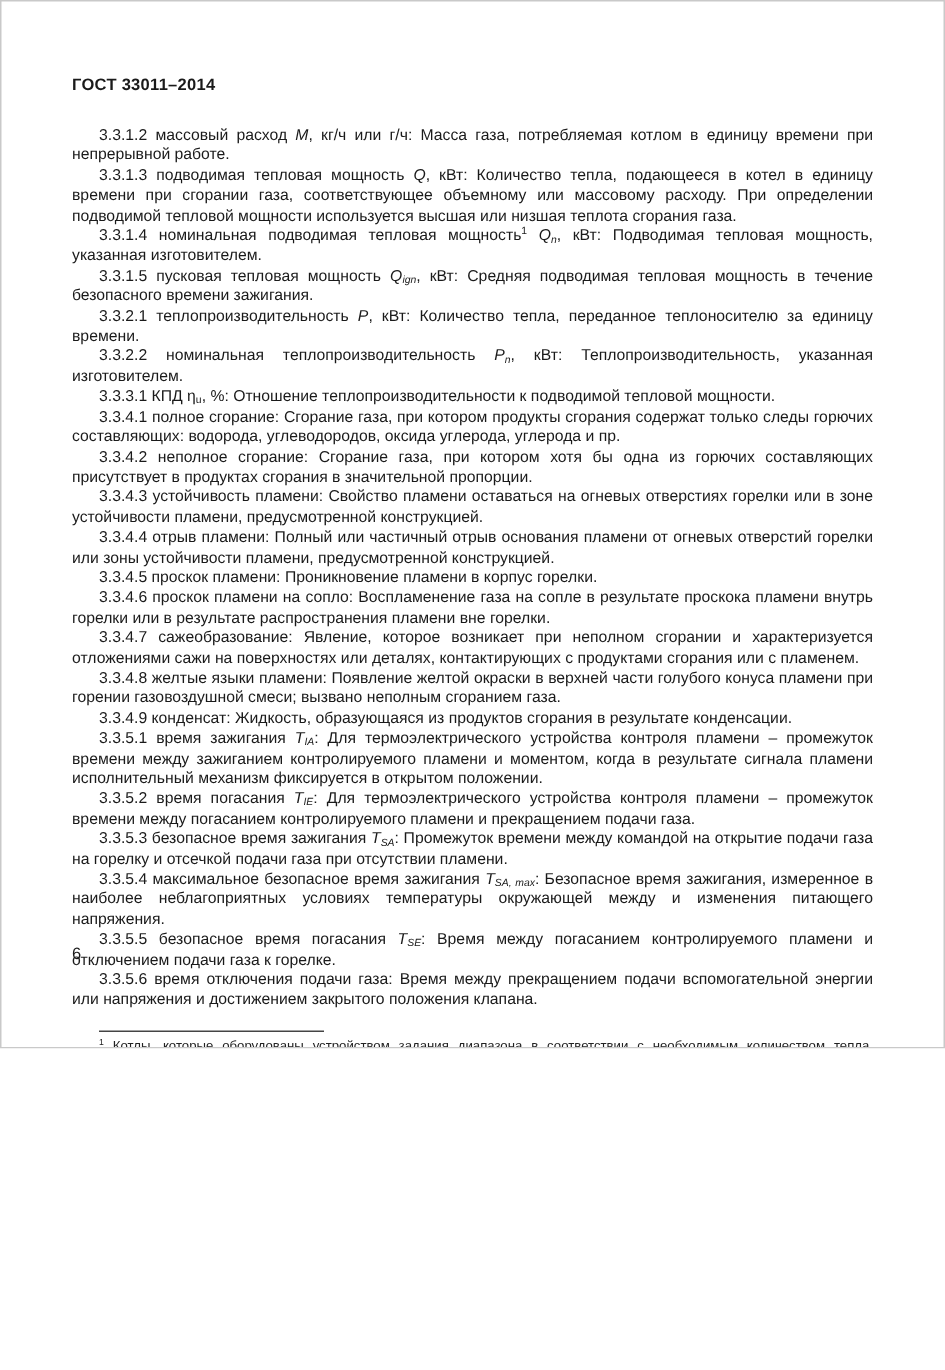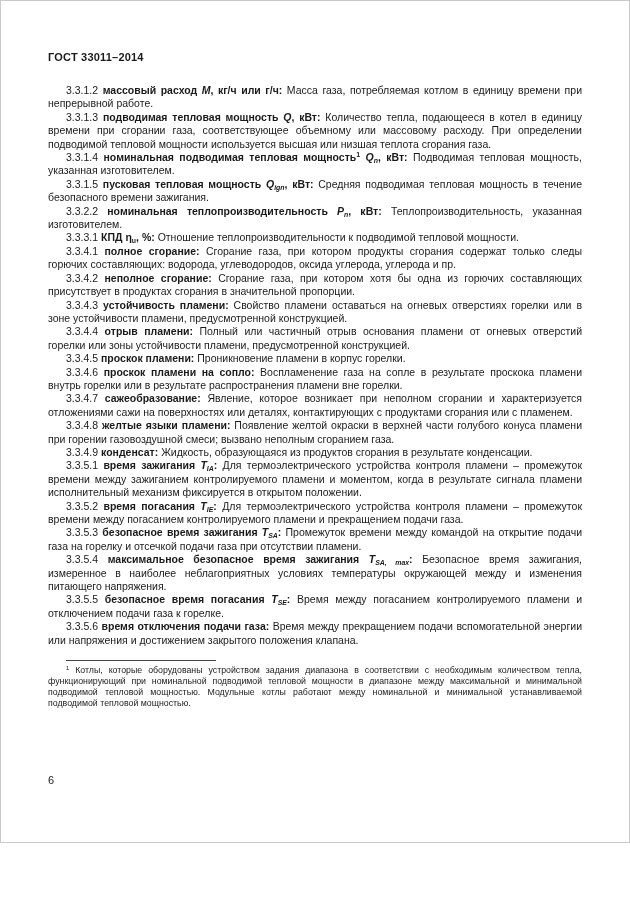--- a/index.html
+++ b/index.html
@@ -3,21 +3,21 @@
 <meta charset="utf-8">
 <style>
   html, body {
     margin: 0;
     padding: 0;
     background: #ffffff;
   }
   .page {
     position: relative;
     width: 630px;
-    height: 843px;
+    height: 699px;
     box-sizing: border-box;
     background: #ffffff;
     border: 1px solid #c9c9c9;
     padding: 50px 47px 0 47px;
     font-family: "Liberation Sans", "DejaVu Sans", sans-serif;
     color: #1a1a1a;
     overflow: hidden;
   }
   .doc-header {
     font-size: 11px;
@@ -34,21 +34,21 @@
     margin: 0;
   }
   .doc-body p.entry {
     text-indent: 18px;
   }
   .doc-body p.heading {
     text-indent: 18px;
     font-weight: bold;
     margin: 3px 0 2px 0;
   }
-  .b { font-weight: bold; }
+  .b { font-weight: normal; }
   .i { font-style: italic; }
   sub, sup {
     font-size: 66%;
     line-height: 0;
   }
   sub { vertical-align: -0.25em; }
   sup { vertical-align: 0.55em; }
   .footnote-rule {
     width: 150px;
     margin: 13px 0 4px 18px;
@@ -74,20 +74,21 @@
 <body>
 
 <div class="page">
   <div class="doc-header">ГОСТ 33011–2014</div>
 
   <div class="doc-body">
       <p class="entry"><span>3.3.1.2 </span><span class="b">массовый расход </span><span class="b i">М</span><span class="b">, кг/ч или г/ч: </span><span>Масса газа, потребляемая котлом в единицу времени при непрерывной работе.</span></p>
       <p class="entry"><span>3.3.1.3 </span><span class="b">подводимая тепловая мощность </span><span class="b i">Q</span><span class="b">, кВт: </span><span>Количество тепла, подающееся в котел в единицу времени при сгорании газа, соответствующее объемному или массовому расходу. При определении подводимой тепловой мощности используется высшая или низшая теплота сгорания газа.</span></p>
       <p class="entry"><span>3.3.1.4 </span><span class="b">номинальная подводимая тепловая мощность</span><sup class="b">1</sup><span class="b"> </span><span class="b i">Q</span><sub class="b i">n</sub><span class="b">, кВт: </span><span>Подводимая тепловая мощность, указанная изготовителем.</span></p>
       <p class="entry"><span>3.3.1.5 </span><span class="b">пусковая тепловая мощность </span><span class="b i">Q</span><sub class="b i">ign</sub><span class="b">, кВт: </span><span>Средняя подводимая тепловая мощность в течение безопасного времени зажигания.</span></p>
+      <p class="entry"><span>3.3.2.1 </span><span class="b">теплопроизводительность </span><span class="b i">Р</span><span class="b">, кВт: </span><span>Количество тепла, переданное теплоносителю за единицу времени.</span></p>
       <p class="entry"><span>3.3.2.2 </span><span class="b">номинальная теплопроизводительность </span><span class="b i">Р</span><sub class="b i">n</sub><span class="b">, кВт: </span><span>Теплопроизводительность, указанная изготовителем.</span></p>
       <p class="entry"><span>3.3.3.1 </span><span class="b">КПД η</span><sub class="b">u</sub><span class="b">, %: </span><span>Отношение теплопроизводительности к подводимой тепловой мощности.</span></p>
       <p class="entry"><span>3.3.4.1 </span><span class="b">полное сгорание: </span><span>Сгорание газа, при котором продукты сгорания содержат только следы горючих составляющих: водорода, углеводородов, оксида углерода, углерода и пр.</span></p>
       <p class="entry"><span>3.3.4.2 </span><span class="b">неполное сгорание: </span><span>Сгорание газа, при котором хотя бы одна из горючих составляющих присутствует в продуктах сгорания в значительной пропорции.</span></p>
       <p class="entry"><span>3.3.4.3 </span><span class="b">устойчивость пламени: </span><span>Свойство пламени оставаться на огневых отверстиях горелки или в зоне устойчивости пламени, предусмотренной конструкцией.</span></p>
       <p class="entry"><span>3.3.4.4 </span><span class="b">отрыв пламени: </span><span>Полный или частичный отрыв основания пламени от огневых отверстий горелки или зоны устойчивости пламени, предусмотренной конструкцией.</span></p>
       <p class="entry"><span>3.3.4.5 </span><span class="b">проскок пламени: </span><span>Проникновение пламени в корпус горелки.</span></p>
       <p class="entry"><span>3.3.4.6 </span><span class="b">проскок пламени на сопло: </span><span>Воспламенение газа на сопле в результате проскока пламени внутрь горелки или в результате распространения пламени вне горелки.</span></p>
       <p class="entry"><span>3.3.4.7 </span><span class="b">сажеобразование: </span><span>Явление, которое возникает при неполном сгорании и характеризуется отложениями сажи на поверхностях или деталях, контактирующих с продуктами сгорания или с пламенем.</span></p>
       <p class="entry"><span>3.3.4.8 </span><span class="b">желтые языки пламени: </span><span>Появление желтой окраски в верхней части голубого конуса пламени при горении газовоздушной смеси; вызвано неполным сгоранием газа.</span></p>

